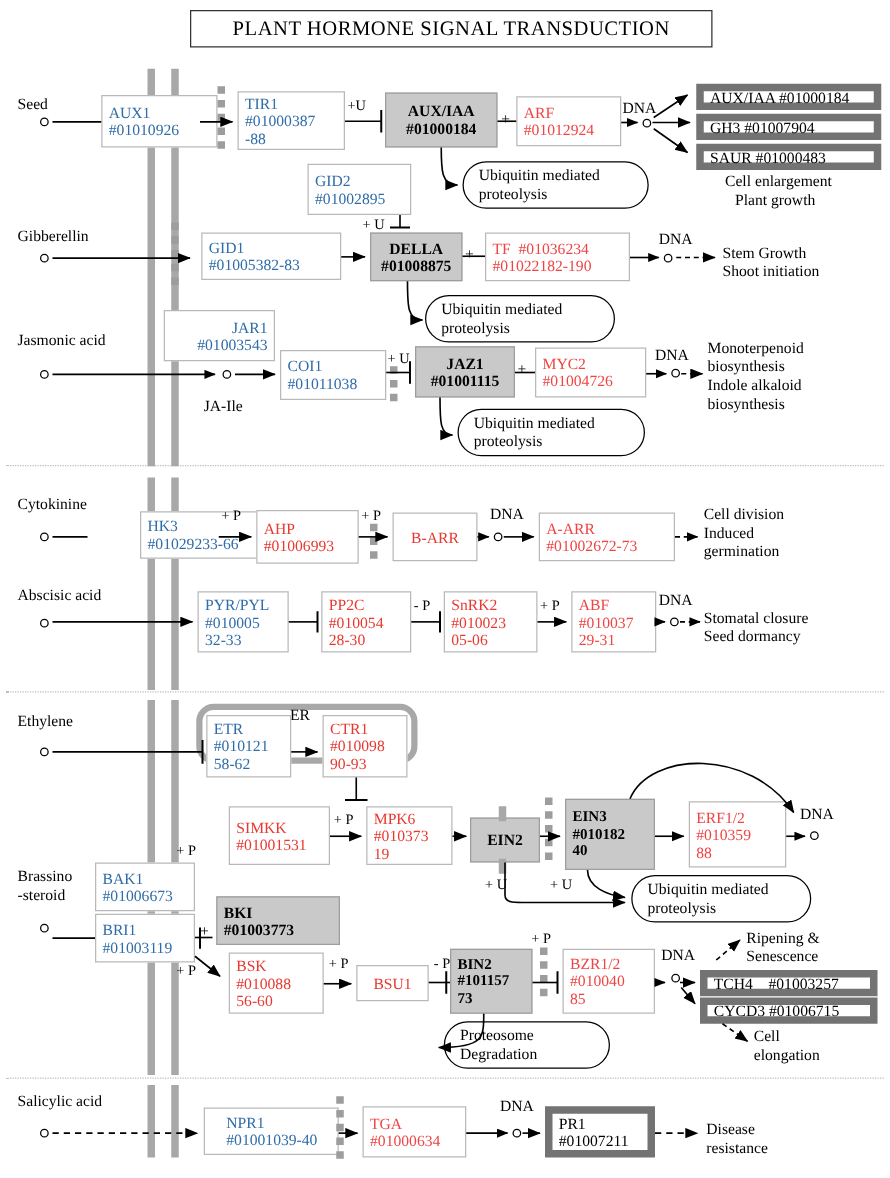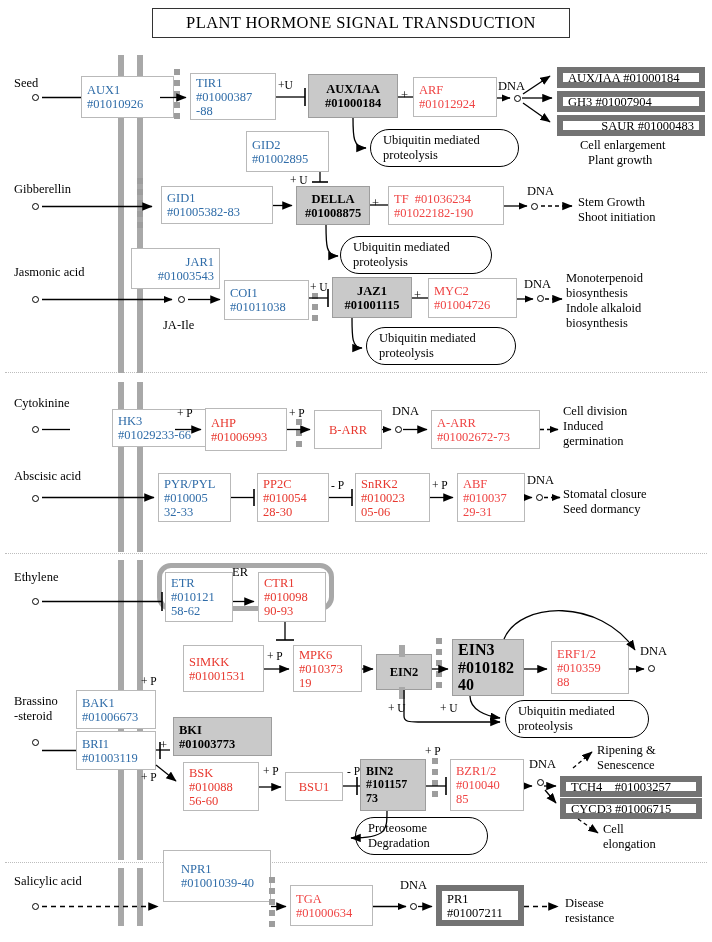--- a/index.html
+++ b/index.html
@@ -156,21 +156,21 @@
 
   <div class="ftext" style="left:498px; top:79px;">DNA</div>
   <div class="circ" style="left:514px; top:95px;"></div>
 
   <div class="node plain" style="left:557px; top:67px; width:148px; height:21px;">
     <span class="l1">AUX/IAA #01000184</span>
   </div>
   <div class="node plain" style="left:557px; top:91px; width:148px; height:21px;">
     <span class="l1">GH3 #01007904</span>
   </div>
-  <div class="node plain" style="left:557px; top:115px; width:148px; height:21px;align-items:flex-end;">
+  <div class="node plain" style="left:557px; top:115px; width:148px; height:21px;">
     <span class="l1">SAUR #01000483</span>
   </div>
 
   <div class="ftext" style="left:580px; top:138px;">Cell enlargement</div>
   <div class="ftext" style="left:588px; top:153px;">Plant growth</div>
 
   <div class="capsule" style="left:370px; top:129px; width:149px; height:38px;">
     <span class="l1">Ubiquitin mediated</span>
     <span class="l2">proteolysis</span>
   </div>
@@ -379,21 +379,21 @@
   <div class="vbar" style="left:399px; top:687px; height:12px;"></div>
 
   <div class="sqcol" style="left:436px; top:638px;">
     <i></i>
       <i></i>
       <i></i>
       <i></i>
       <i></i>
   </div>
 
-  <div class="node grey" style="left:452px; top:639px; width:72px; height:57px; font-size:16px;">
+  <div class="node grey" style="left:452px; top:639px; width:72px; height:57px; font-size:12px;">
     <span class="l1">EIN3</span>
     <span class="l2">#010182</span>
     <span class="l3">40</span>
   </div>
 
   <div class="node green" style="left:551px; top:641px; width:78px; height:53px;">
     <span class="l1">ERF1/2</span>
     <span class="l2">#010359</span>
     <span class="l3">88</span>
   </div>
@@ -484,21 +484,21 @@
   <div class="ftext" style="left:603px; top:837px;">elongation</div>
 
   <div class="capsule" style="left:355px; top:817px; width:133px; height:38px;">
     <span class="l1">Proteosome</span>
     <span class="l2">Degradation</span>
   </div>
 
   <div class="ftext" style="left:14px; top:874px;">Salicylic acid</div>
   <div class="circ" style="left:32px; top:903px;"></div>
 
-  <div class="node blue" style="left:163px; top:850px; width:108px; height:52px;padding-left:17px;">
+  <div class="node blue" style="left:163px; top:886px; width:108px; height:38px;padding-left:17px;">
     <span class="l1">NPR1</span>
     <span class="l2">#01001039-40</span>
   </div>
 
   <div class="sqcol" style="left:269px; top:877px;">
     <i></i>
       <i></i>
       <i></i>
       <i></i>
       <i></i>

